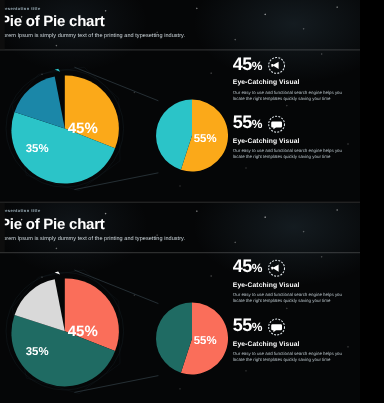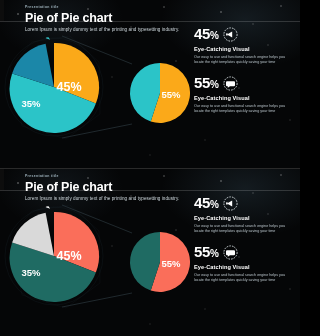--- a/index.html
+++ b/index.html
@@ -40,22 +40,22 @@
       radial-gradient(1px 1px at 60px 130px, rgba(255,255,255,.16), transparent),
       radial-gradient(120px 70px at 245px 20px, rgba(120,170,200,.13), transparent 70%),
       radial-gradient(90px 60px at 60px 18px, rgba(110,150,180,.10), transparent 70%),
       #050607;
   }
   .slide.bottom { border-top: 1px solid #2a2a2a; }
 
   
   .header {
     position: relative;
-    height: 22px;
-    padding: 5px 0 0 25px;
+    height: 42px;
+    padding: 5px 0 0 0;
     box-sizing: border-box;
     border-bottom: 1px solid rgba(255,255,255,.16);
   }
   .header::before {
     content: "";
     position: absolute;
     left: 0; top: 0; bottom: 0;
     width: 4px;
     background: #0d0d0d;
   }

